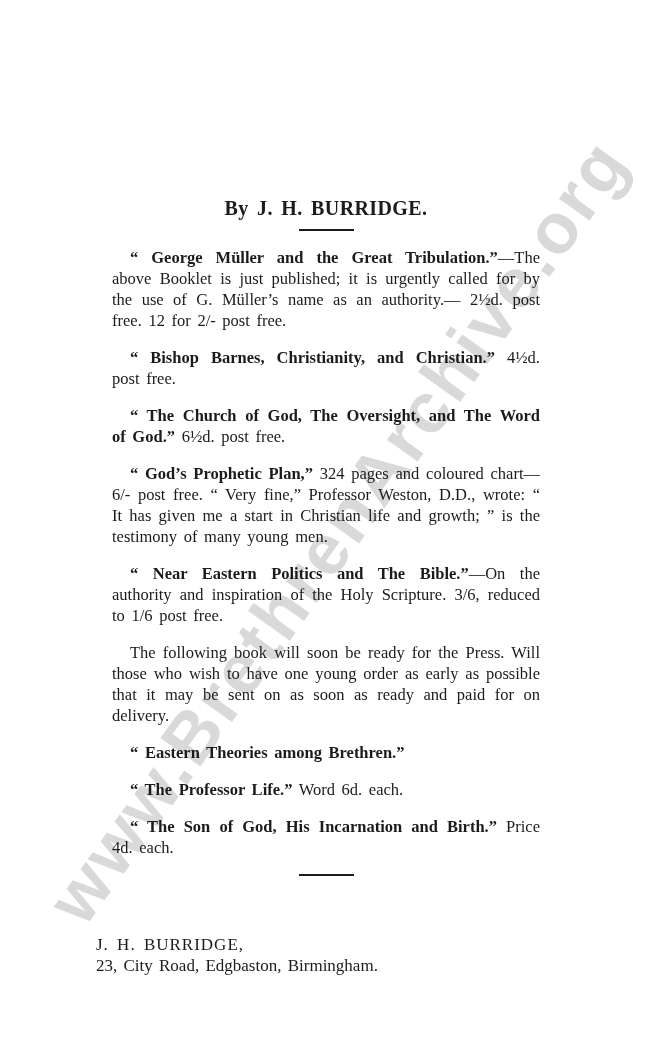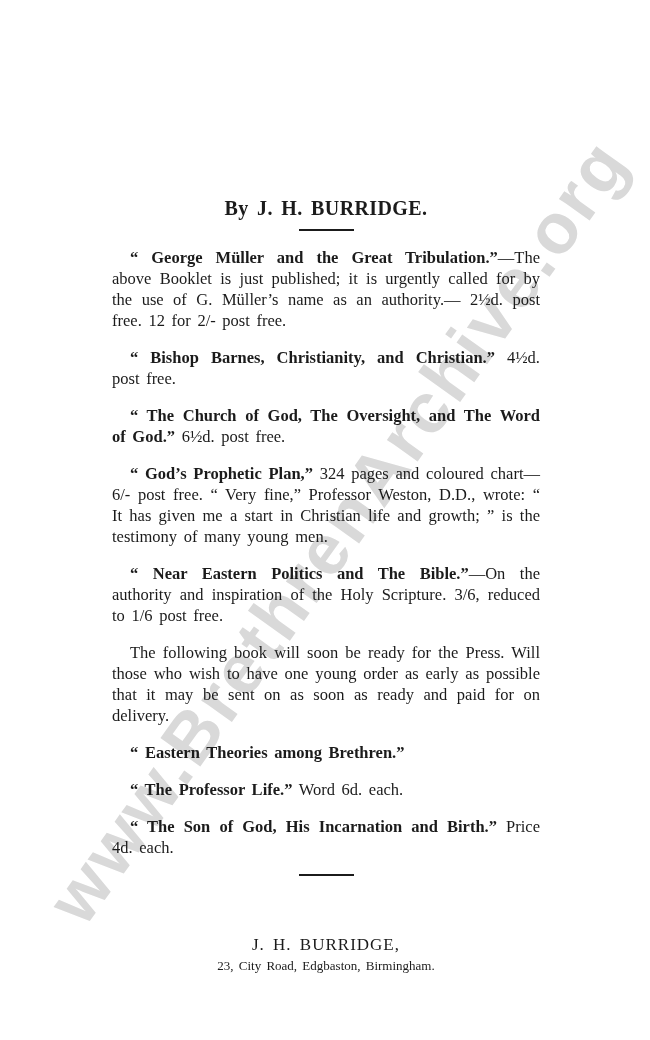--- a/index.html
+++ b/index.html
@@ -60,30 +60,29 @@
     line-height: 21px;
     text-align: justify;
     text-indent: 18px;
     word-spacing: 2.5px;
   }
   .paragraphs p b {
     font-weight: bold;
   }
   .footer {
     margin-top: 58px;
-    text-align: center;
   }
   .footer-name {
     font-size: 17px;
     line-height: 21px;
     letter-spacing: 1px;
     word-spacing: 3px;
   }
   .footer-address {
-    font-size: 13px;
+    font-size: 17px;
     line-height: 21px;
     word-spacing: 2px;
   }
 </style>
 </head>
 <body>
 
 <div class="page">
 
   <div class="watermark">www.BrethrenArchive.org</div>

